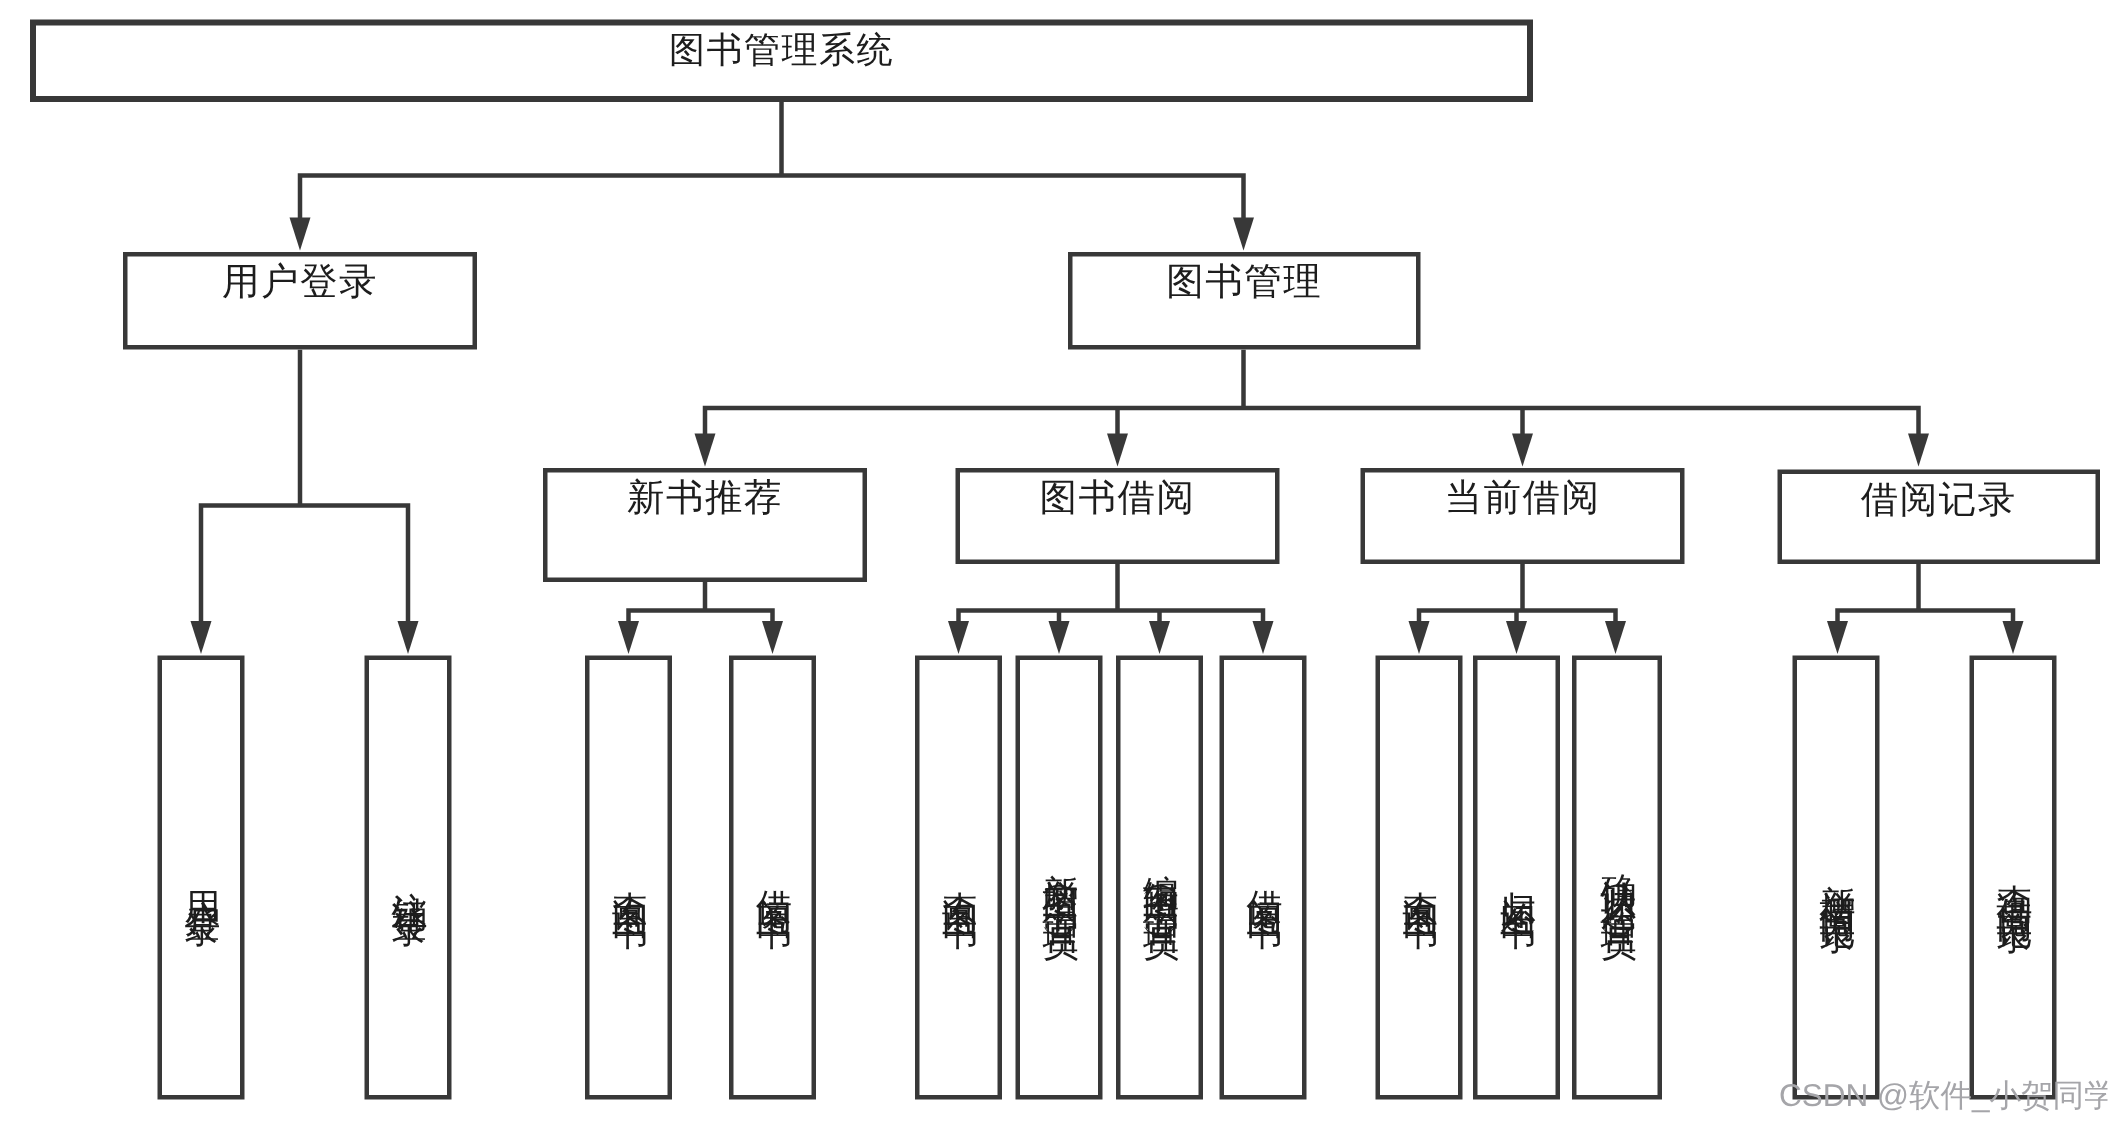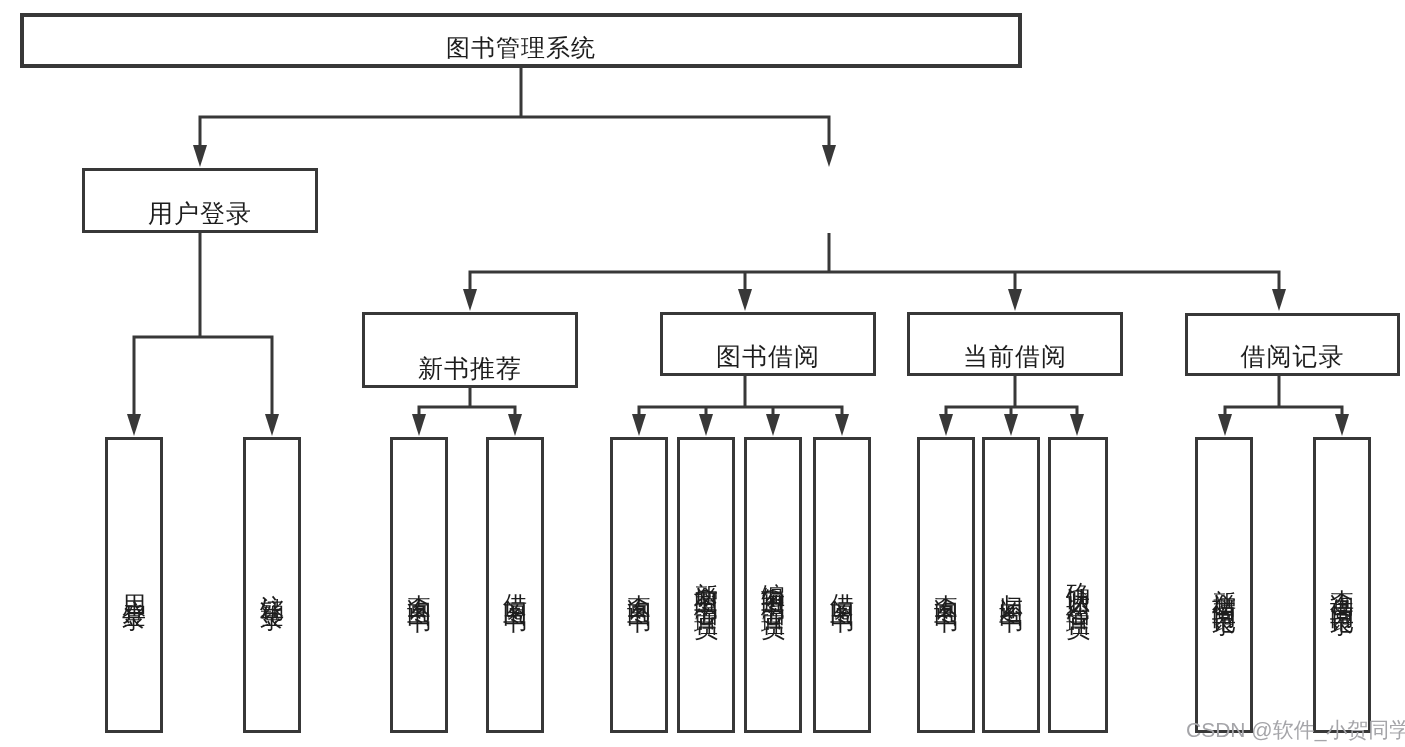--- a/index.html
+++ b/index.html
@@ -25,21 +25,21 @@
     position: absolute;
     left: 0; top: 0;
     width: 1405px; height: 747px;
     pointer-events: none;
   }
   .box {
     position: absolute;
     border: 3px solid var(--line);
     background: var(--box-background);
     display: flex;
-    align-items: flex-end;
+    align-items: flex-start;
     justify-content: center;
     z-index: 2;
   }
   .box.root { border-width: 4px; }
   .box .h-label {
     font-size: 25px;
     letter-spacing: 1px;
     color: var(--text);
     white-space: nowrap;
   }
@@ -140,25 +140,28 @@
     </g>
   </svg>
 
   <div class="box root" style="left:20px; top:13px; width:1002px; height:55px;">
     <span class="h-label">图书管理系统</span>
   </div>
 
   <div class="box" style="left:82px; top:168px; width:236px; height:65px;">
     <span class="h-label">用户登录</span>
   </div>
+  <div class="box" style="left:712px; top:168px; width:235px; height:65px;">
+    <span class="h-label">图书管理</span>
+  </div>
 
   <div class="box" style="left:362px; top:312px; width:216px; height:76px;">
     <span class="h-label">新书推荐</span>
   </div>
-  <div class="box" style="left:660px; top:312px; width:216px; height:64px;">
+  <div class="box" style="left:637px; top:312px; width:216px; height:64px;">
     <span class="h-label">图书借阅</span>
   </div>
   <div class="box" style="left:907px; top:312px; width:216px; height:64px;">
     <span class="h-label">当前借阅</span>
   </div>
   <div class="box" style="left:1172px; top:313px; width:215px; height:63px;margin-left:13px;">
     <span class="h-label">借阅记录</span>
   </div>
 
   <div class="leaf" style="left:105px;">

